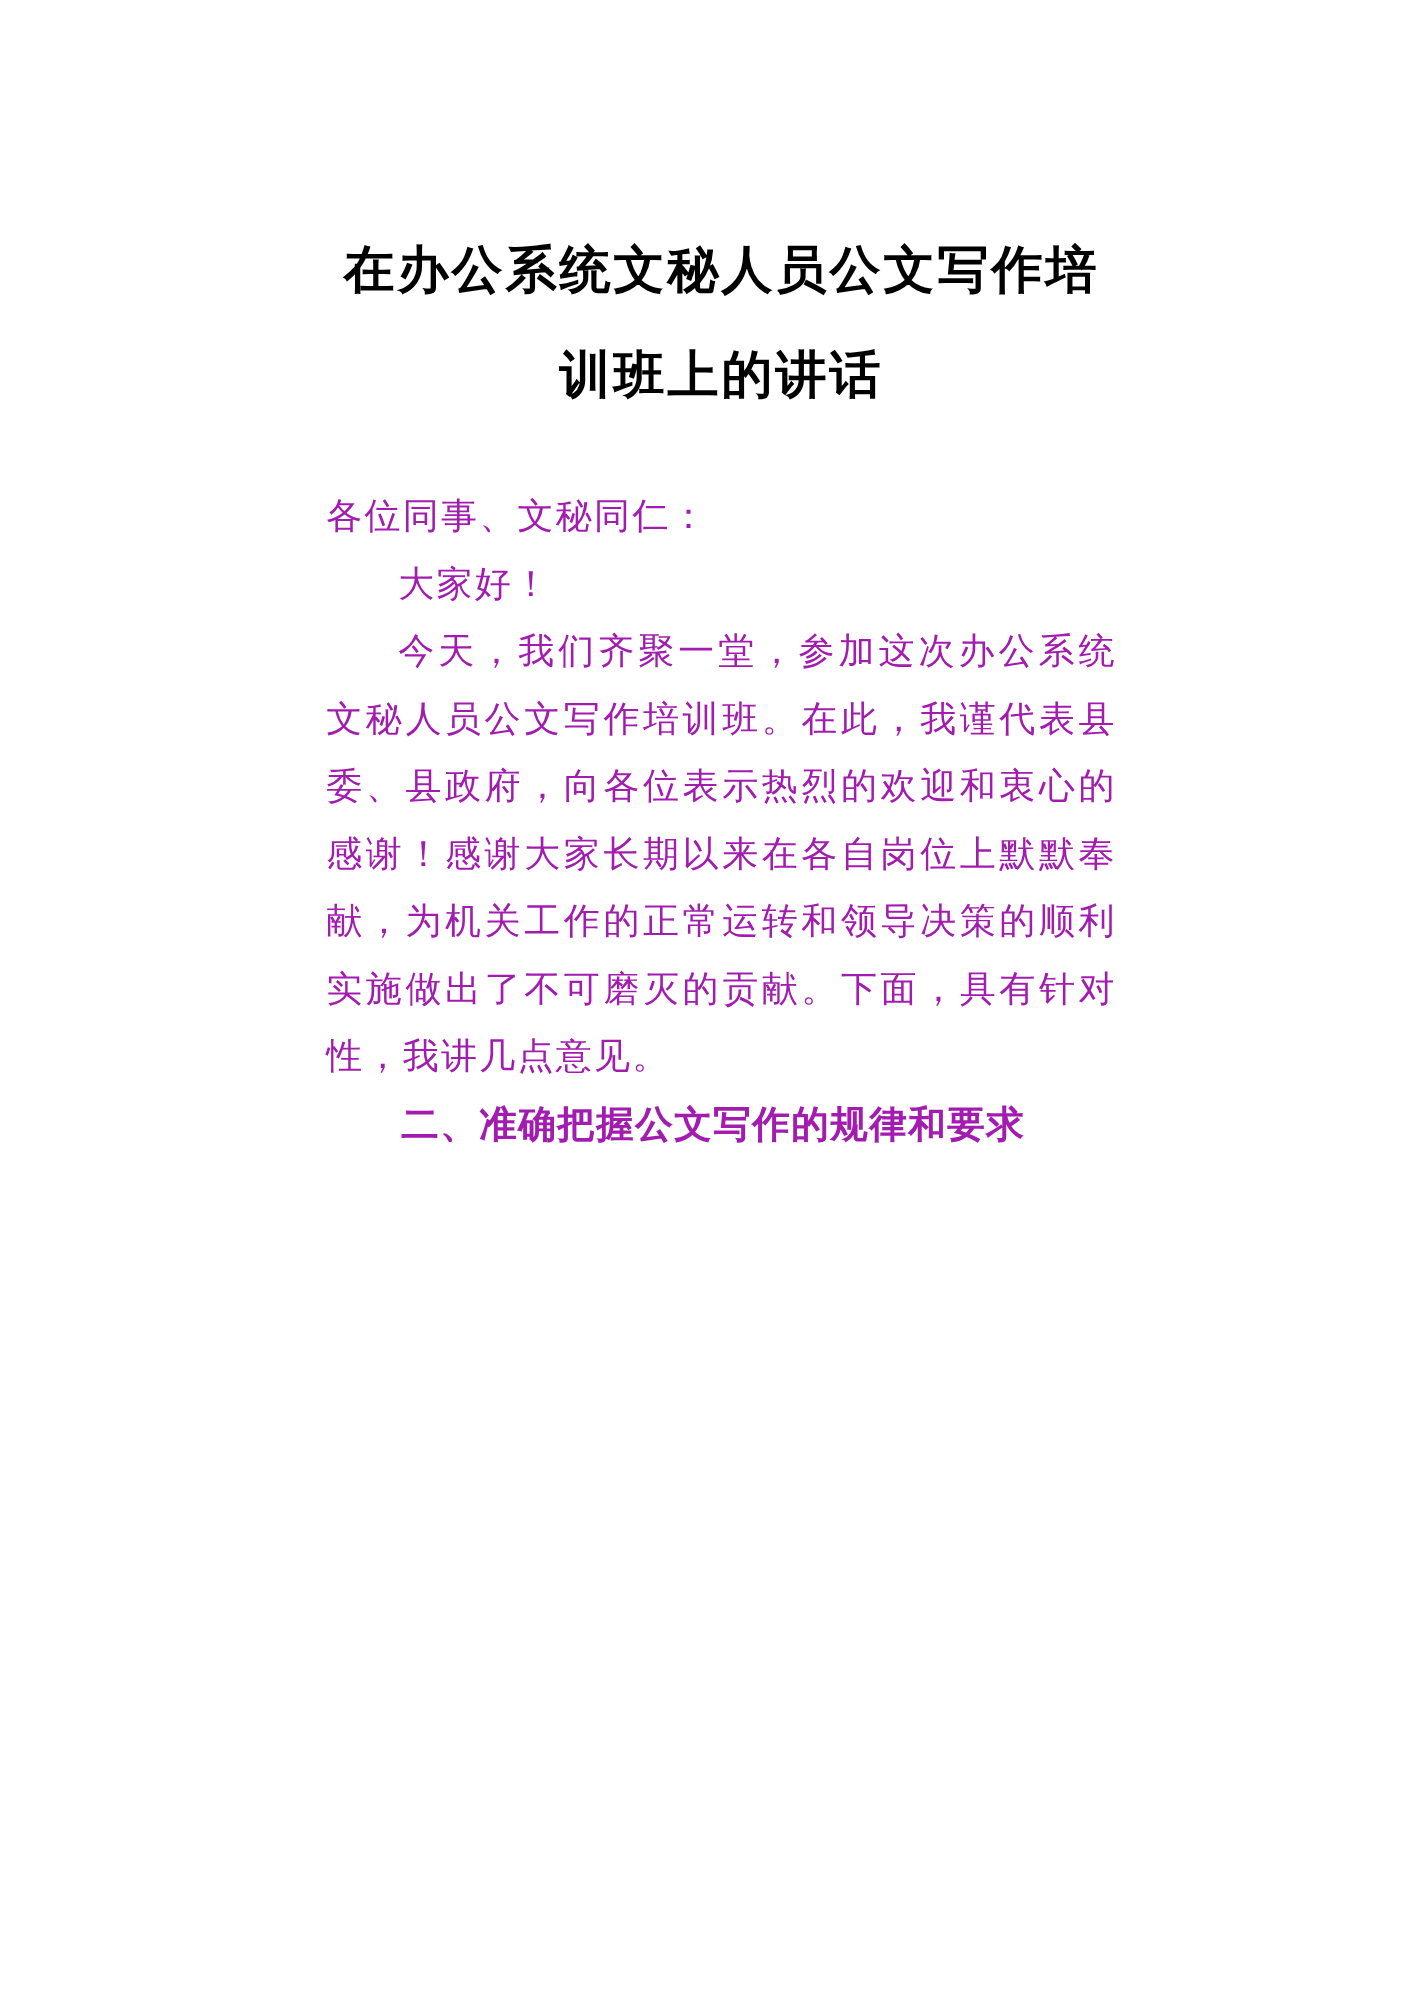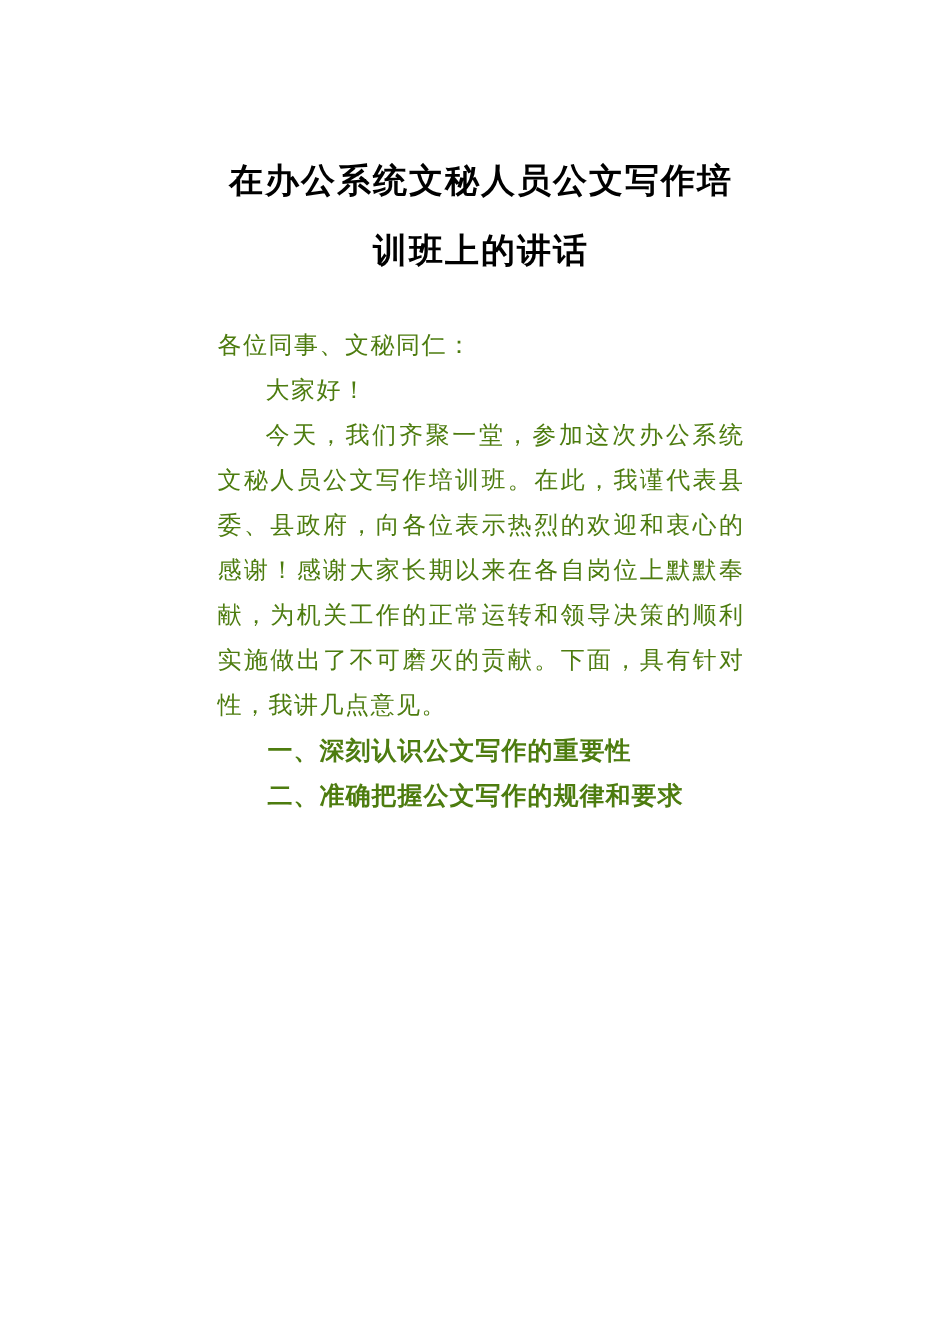--- a/index.html
+++ b/index.html
@@ -32,21 +32,21 @@
     color: #000000;
     margin: 0;
   }
   .doc-body {
     margin-top: 37px;
     font-family: "Liberation Serif", serif;
     font-size: 24px;
     line-height: 45px;
     letter-spacing: 1.5px;
     text-align: justify;
-    color: #4d7c0f;
+    color: #a21caf;
   }
   .doc-body p {
     margin: 0;
   }
   .para {
     text-indent: 2em;
   }
   .salutation {
     text-indent: 0;
   }
@@ -70,21 +70,20 @@
     <h1 class="doc-title">在办公系统文秘人员公文写作培训班上的讲话</h1>
 
     <div class="doc-body">
 
       <p class="salutation">各位同事、文秘同仁：</p>
 
       <p class="para">大家好！</p>
 
       <p class="para">今天，我们齐聚一堂，参加这次办公系统文秘人员公文写作培训班。在此，我谨代表县委、县政府，向各位表示热烈的欢迎和衷心的感谢！感谢大家长期以来在各自岗位上默默奉献，为机关工作的正常运转和领导决策的顺利实施做出了不可磨灭的贡献。下面，具有针对性，我讲几点意见。</p>
 
-      <p class="sec-heading">一、深刻认识公文写作的重要性</p>
 
 
       <p class="sec-heading">二、准确把握公文写作的规律和要求</p>
 
 
     </div>
   </div>
 </div>
 
 </body></html>

